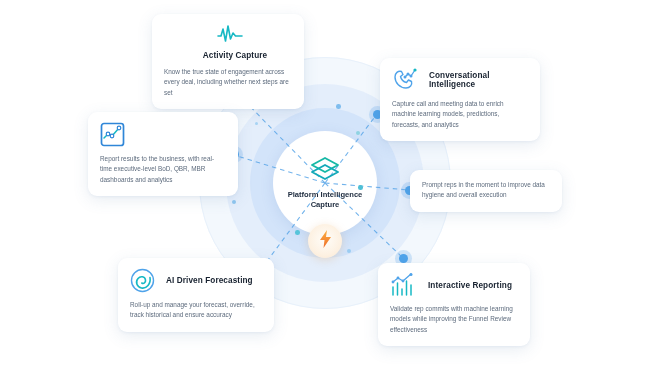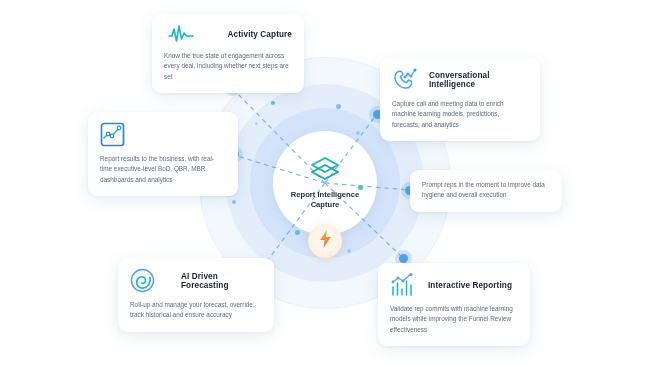--- a/index.html
+++ b/index.html
@@ -125,26 +125,26 @@
 
   
   #card-activity      { left:152px; top:14px;  width:152px; }
   #card-conv          { left:380px; top:58px;  width:160px; }
   #card-dash          { left:88px;  top:112px; width:150px; }
   #card-guided        { left:410px; top:170px; width:152px; }
   #card-forecast      { left:118px; top:258px; width:156px; }
   #card-report        { left:378px; top:263px; width:152px; }
 
   
-  #card-activity .card-head { justify-content:space-between; padding-left:4px; }
+  #card-activity .card-head { justify-content:space-between; padding-left:4px;flex-direction:column; }
   #card-activity .card-title { margin-left: 10px; }
   #card-conv .card-title { margin-left: 4px; }
   #card-dash .card-title { margin-left: 4px; }
   #card-guided .card-title { margin-left: 6px; }
-  #card-forecast .card-title { margin-left: 19px; }
+  #card-forecast .card-title { margin-left: 4px; }
   #card-report .card-title { margin-left: 6px; }
 </style>
 </head>
 <body>
 
 <div id="stage">
 
   <div class="ring" id="ring-outer"></div>
   <div class="ring" id="ring-outer-stroke"></div>
   <div class="ring" id="ring-mid"></div>
@@ -173,21 +173,21 @@
   <div class="fdot" style="left:255px;top:122px;width:3.4px;height:3.4px;background:#a8d4f4;"></div>
 
   <div id="hub">
     <span id="hub-icon">
       <svg width="30" height="25" viewBox="0 0 30 25">
         <polygon points="15,2 28,9 15,16 2,9" fill="none" stroke="#16b8a6" stroke-width="1.9" stroke-linejoin="round"></polygon>
         <polygon points="15,9 28,16 15,23 2,16" fill="none" stroke="#13a9b8" stroke-width="1.9" stroke-linejoin="round"></polygon>
       </svg>
     </span>
     <div id="hub-title">
-      <div>Report Intelligence</div>
+      <div>Platform Intelligence</div>
       <div>Capture</div>
     </div>
   </div>
 
   <div id="hub-badge">
     <span>
       <svg width="13" height="18" viewBox="0 0 13 18">
         <defs>
           <linearGradient id="boltg" x1="0" y1="0" x2="0" y2="1">
             <stop offset="0%" stop-color="#fbb040"></stop>

